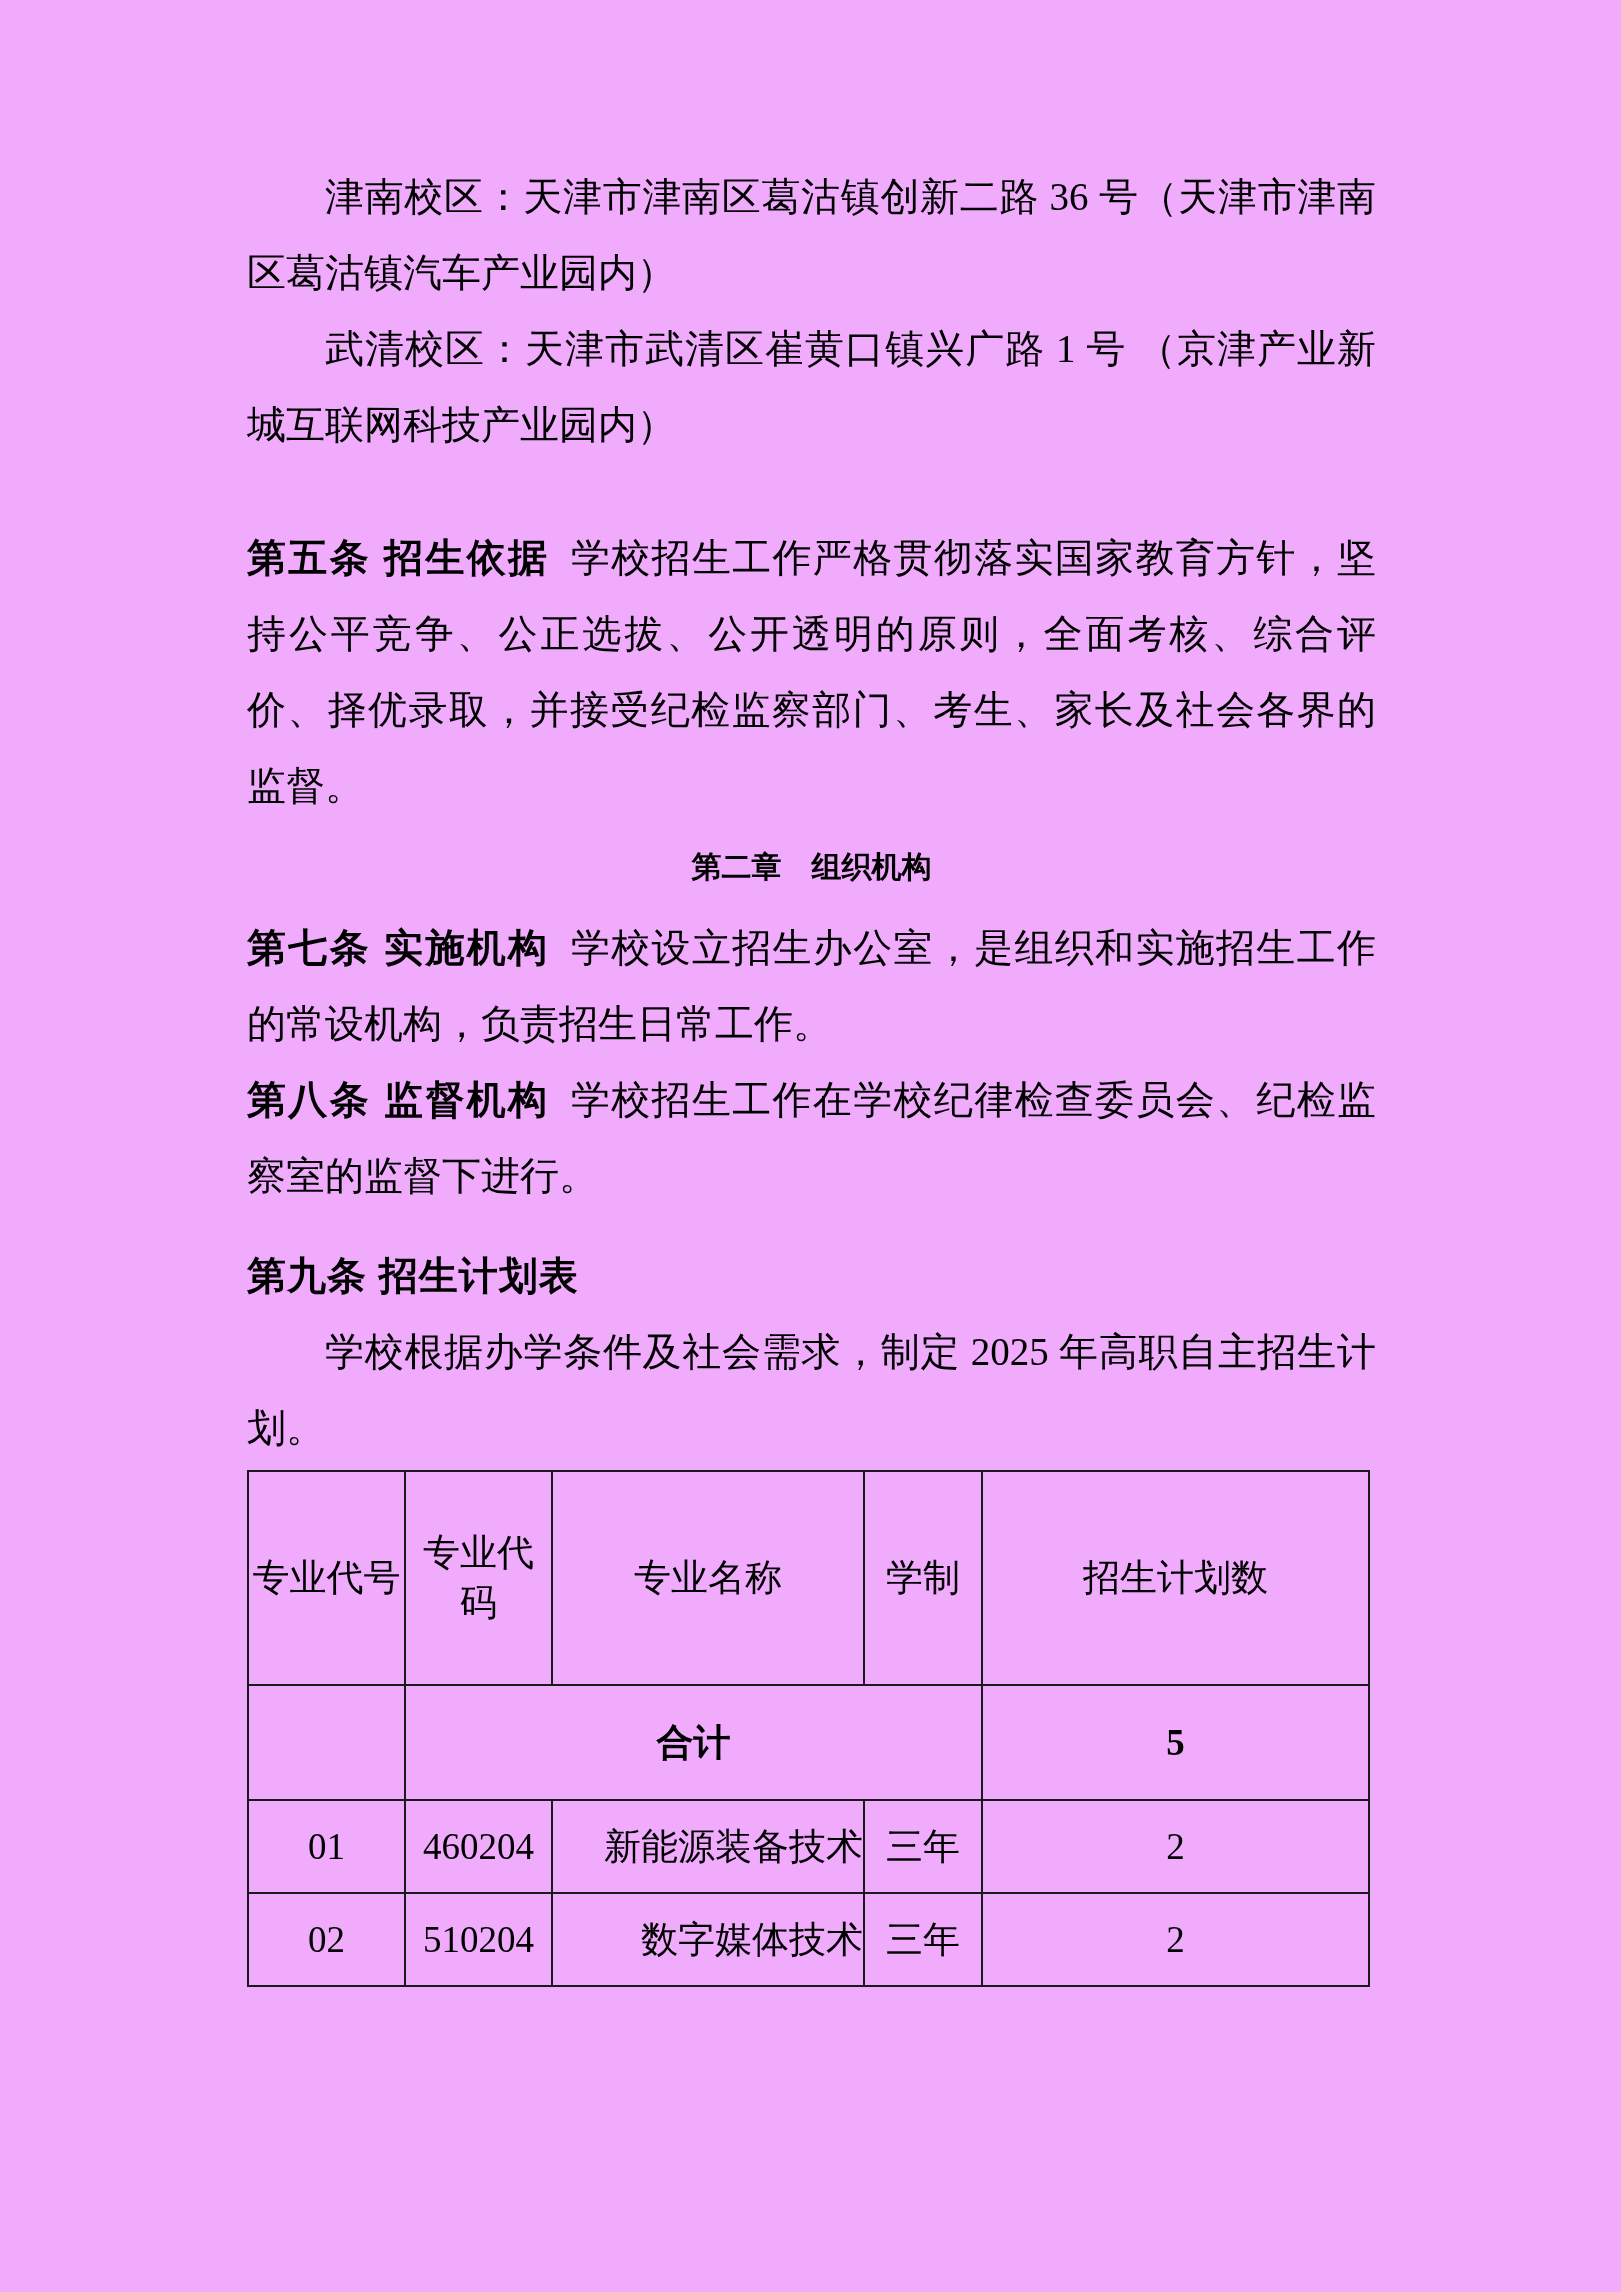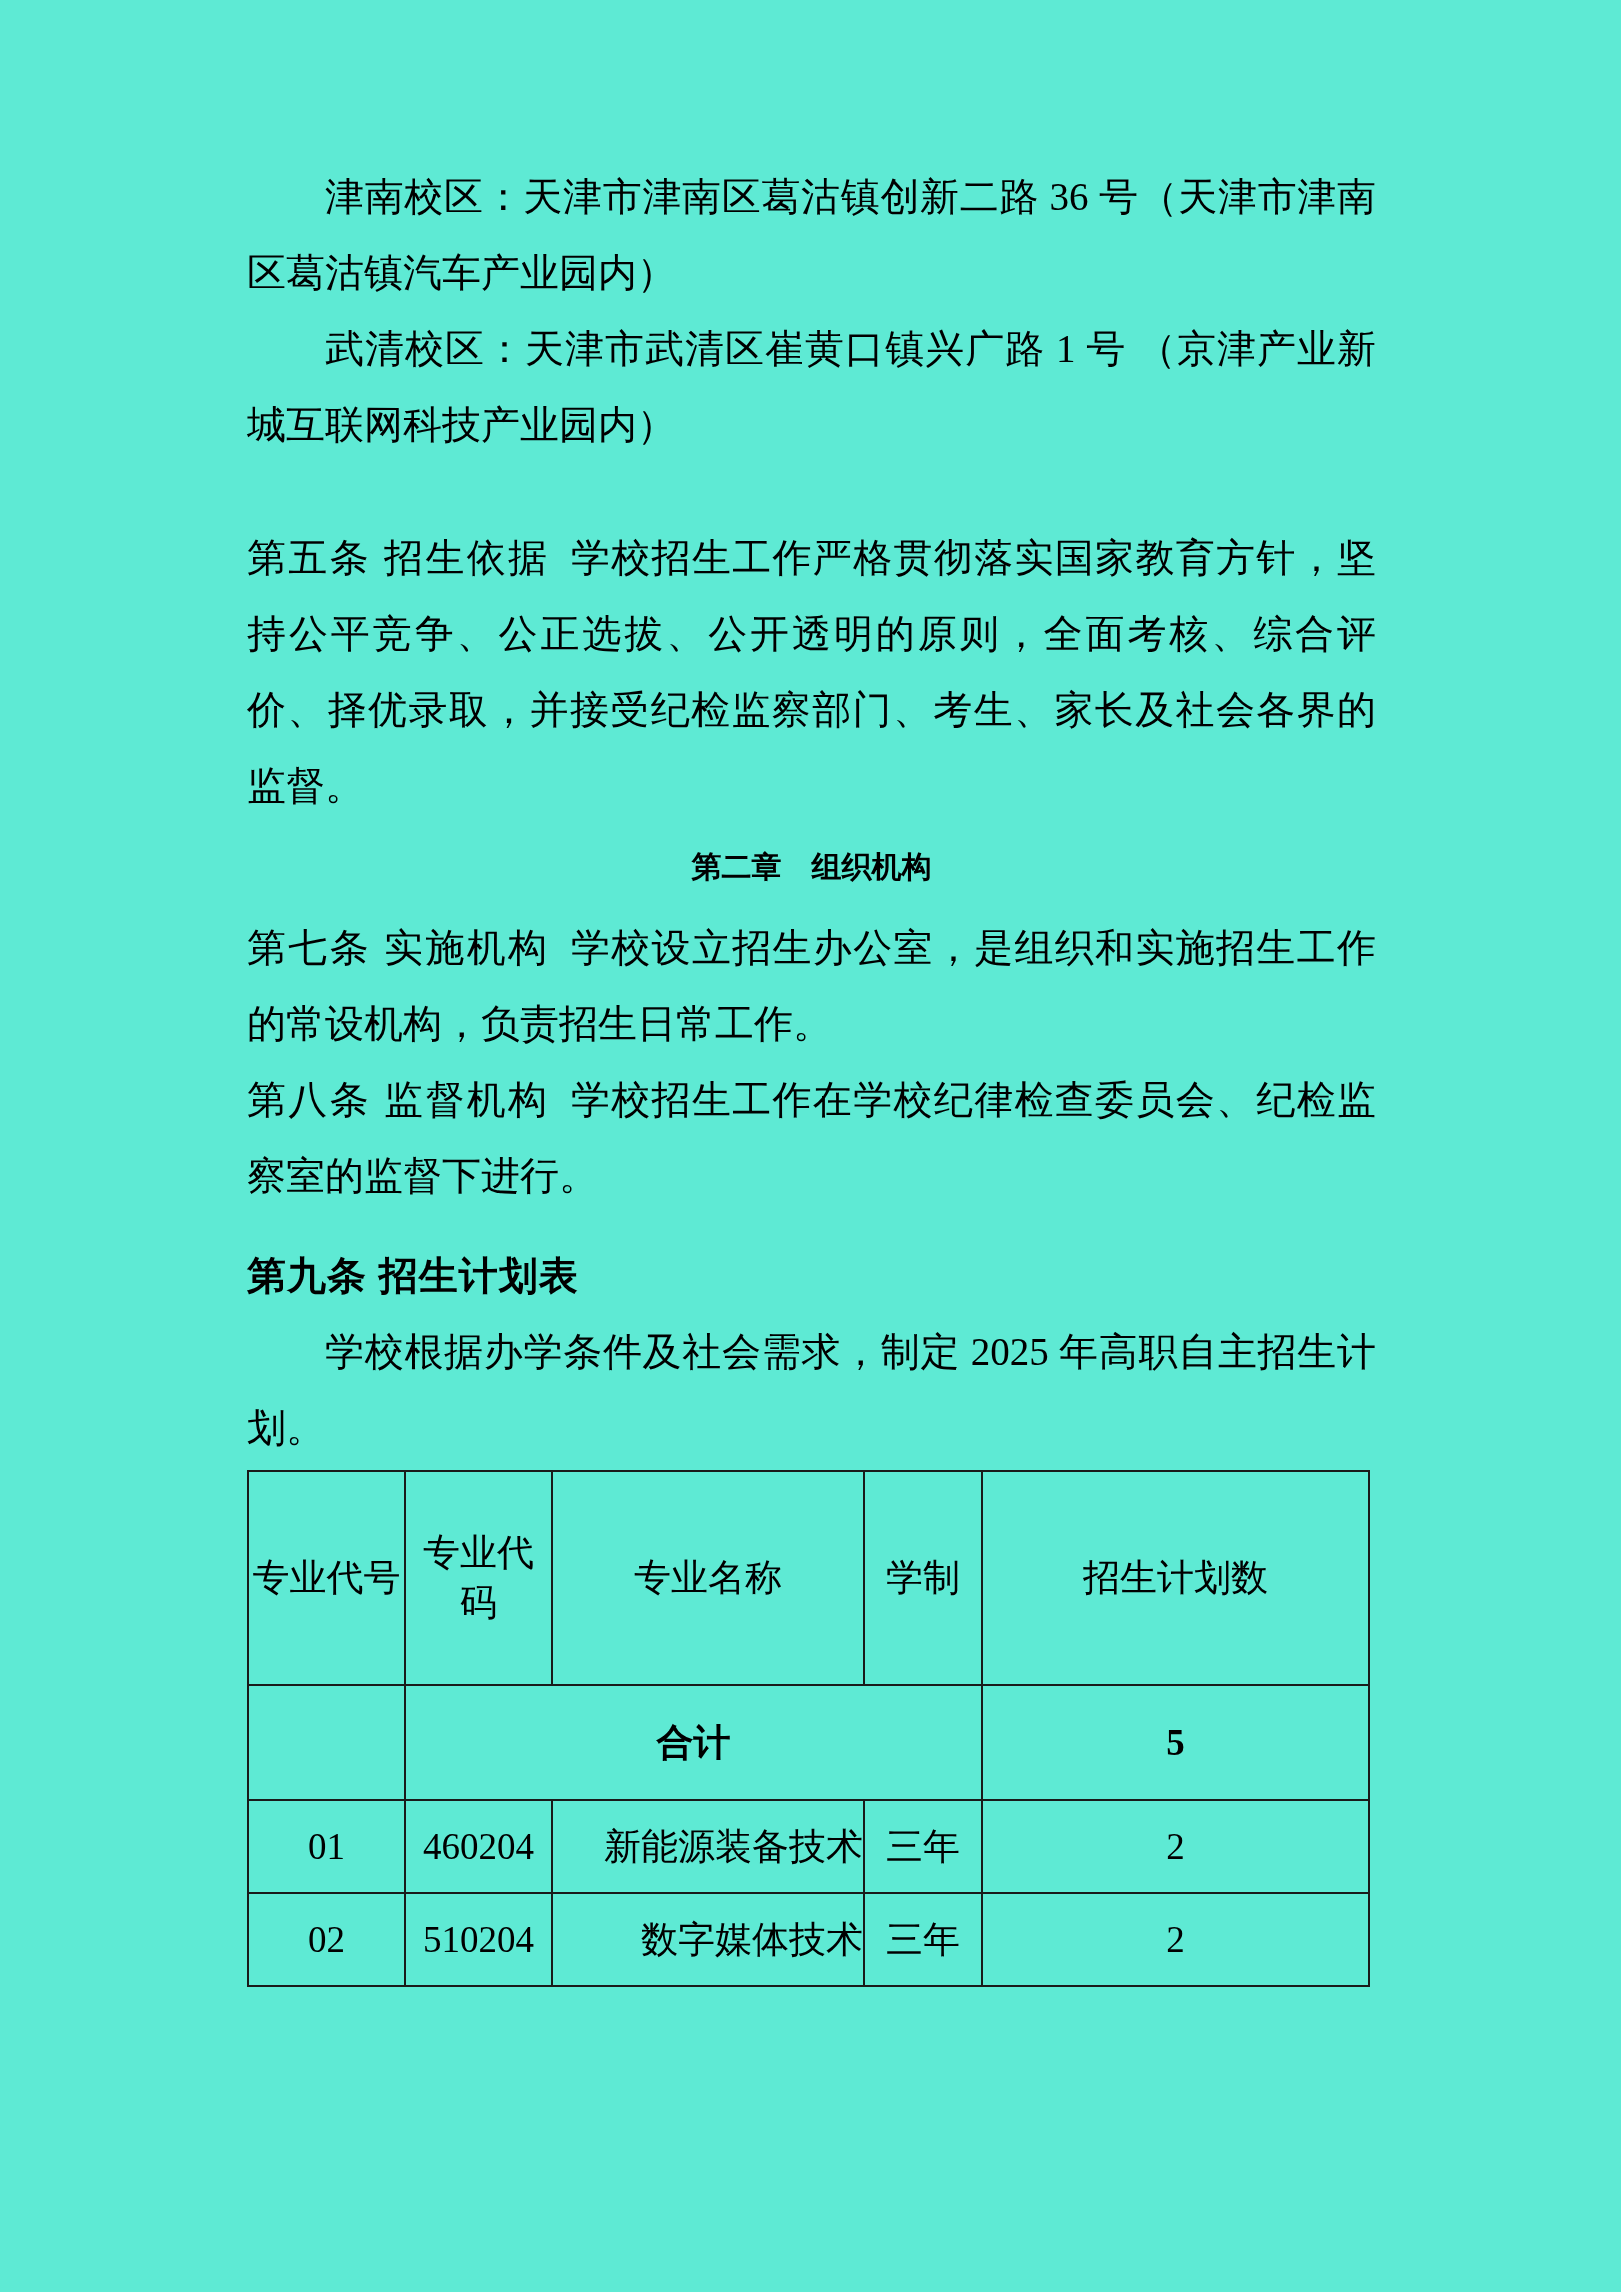--- a/index.html
+++ b/index.html
@@ -1,36 +1,36 @@
 <!DOCTYPE html>
 <html lang="zh"><head>
 <meta charset="utf-8">
 <style>
   * { margin: 0; padding: 0; box-sizing: border-box; }
   html, body { background: #ffffff; }
   .page {
     position: relative;
     width: 1621px;
     height: 2293px;
-    background: #5eead4;
+    background: #f0abfc;
     color: #000000;
     padding: 159px 245px 0 247px;
     font-family: "Liberation Serif", "DejaVu Serif", serif;
     font-size: 39px;
     overflow: hidden;
   }
   .para {
     line-height: 76px;
     text-align: justify;
     white-space: pre-wrap;
   }
   .indent { text-indent: 78px; }
   .article-lead {
     font-family: "Liberation Sans", "DejaVu Sans", sans-serif;
-    font-weight: 400;
+    font-weight: 700;
     margin-right: 21.6px;
     letter-spacing: 1px;
   }
   .gap-before-a5 { margin-top: 57px; }
   .chapter-heading {
     font-family: "Liberation Sans", "DejaVu Sans", sans-serif;
     font-weight: 700;
     font-size: 30px;
     line-height: 86px;
     text-align: center;

